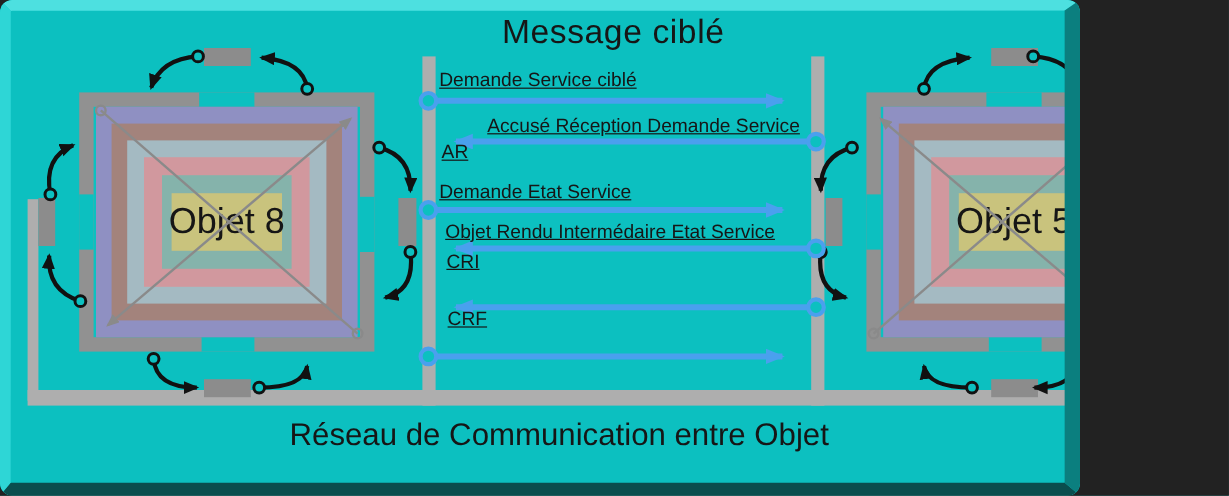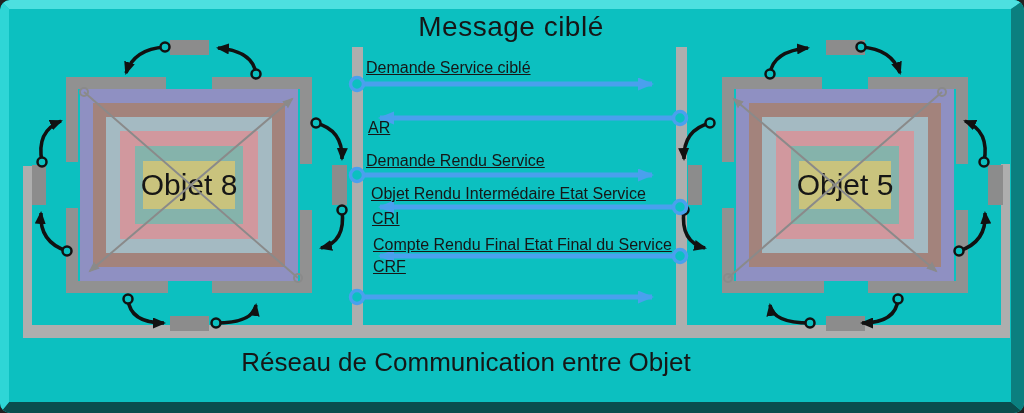--- a/index.html
+++ b/index.html
@@ -1,17 +1,17 @@
 <!DOCTYPE html>
 <html style="--c-bg: #0cc0c0; --c-bevel_top: #4de0e0; --c-bevel_left: #2ed6d6; --c-bevel_right: #0b7f7f; --c-bevel_bottom: #0a4e4e; --c-network_gray: #aeaeae; --c-frame_gray: #919191; --c-port_gray: #8c8c8c; --c-diagonal_gray: #8a8a8a; --c-arrow_blue: #4aa0ee; --c-arrow_black: #111111; --c-text: #161616; --c-band_purple: #8f90c2; --c-band_brown: #a3837c; --c-band_slate: #a4bac2; --c-band_pink: #d1989e; --c-band_teal: #85b3ab; --c-band_yellow: #c9c37d;"><head>
 <meta charset="utf-8">
 <style>
   html,body{margin:0;padding:0;background:#222;}
   .stage{
-    position:relative;width:1024px;height:413px;overflow:hidden;
+    position:relative;width:900px;height:413px;overflow:hidden;
     background:var(--c-bg,#0cc0c0);border-radius:10px;
     font-family:"Liberation Sans",sans-serif;color:var(--c-text,#161616);
   }
   .bevel{
     position:absolute;inset:0;border-style:solid;z-index:50;pointer-events:none;
     border-width:9px 13px 11px 9px;border-radius:10px;
     border-top-color:var(--c-bevel_top,#4de0e0);
     border-left-color:var(--c-bevel_left,#2ed6d6);
     border-right-color:var(--c-bevel_right,#0b7f7f);
     border-bottom-color:var(--c-bevel_bottom,#0a4e4e);
@@ -246,21 +246,21 @@
       <path class="blue-line" d="M678,256 L380,256" marker-end="url(#mkBlue)"></path>
       <circle class="blue-ring" cx="680" cy="256" r="6.5"></circle>
     </g>
     <g>
       <path class="blue-line" d="M358,297 L652,297" marker-end="url(#mkBlue)"></path>
       <circle class="blue-ring" cx="357" cy="297" r="6.5"></circle>
     </g>
   </svg>
 
   <div class="msg" id="m1">Demande Service ciblé</div>
+  <div class="msg" id="m2">Accusé Réception Demande Service</div>
   <div class="msg" id="m2s">AR</div>
-  <div class="msg" id="m3">Demande Rendu Service</div>
+  <div class="msg" id="m3">Demande Etat Service</div>
   <div class="msg" id="m4">Objet Rendu Intermédaire Etat Service</div>
   <div class="msg" id="m4s">CRI</div>
-  <div class="msg" id="m5">Compte Rendu Final Etat Final du Service</div>
   <div class="msg" id="m5s">CRF</div>
 
   <div class="bevel"></div>
 </div>
 
 </body></html>

